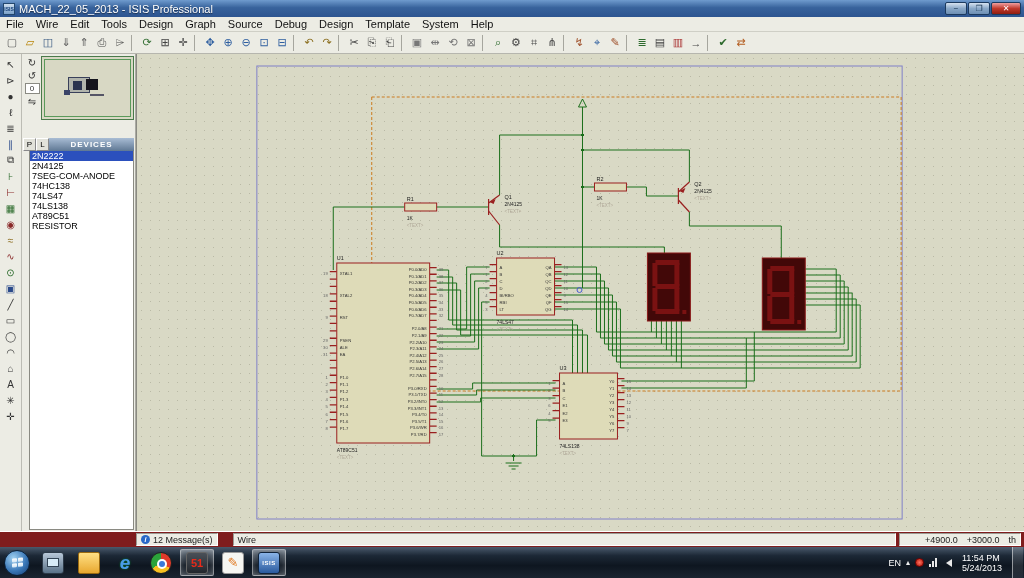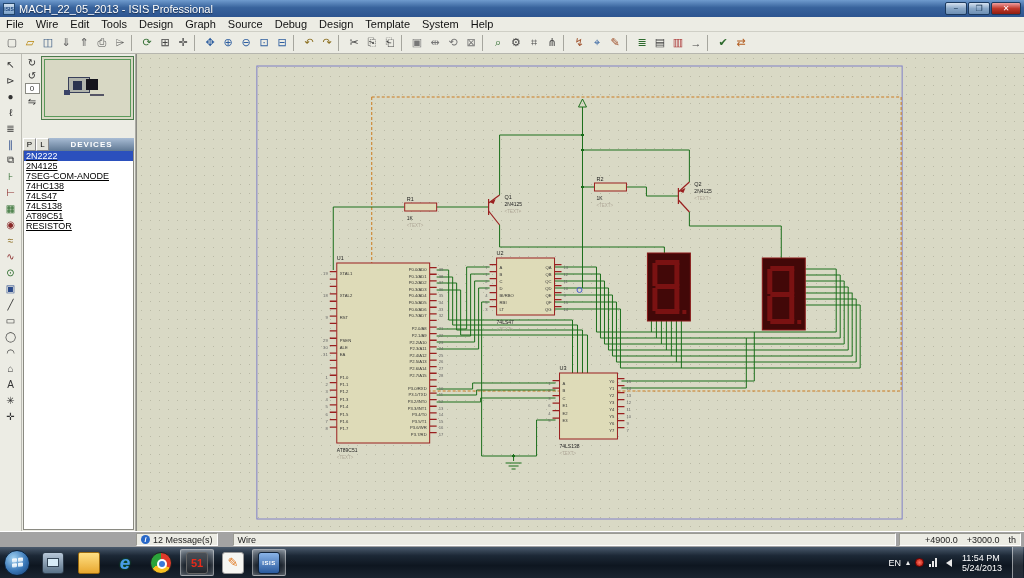--- a/index.html
+++ b/index.html
@@ -33,42 +33,42 @@
 .minimap{flex:1;border:1px solid #4a7a4a;background:#d8d8c4;position:relative;}
 .mm-view{position:absolute;inset:2px;border:1px solid #5a9a5a;}
 .mm-b1{position:absolute;left:26px;top:20px;width:22px;height:16px;border:1px solid #39405a;background:rgba(60,70,100,.25);}
 .mm-b2{position:absolute;left:31px;top:24px;width:9px;height:9px;background:#2a3350;}
 .mm-b3{position:absolute;left:44px;top:22px;width:12px;height:11px;background:#15151d;}
 .mm-b4{position:absolute;left:22px;top:33px;width:6px;height:5px;background:#3a4468;}
 .mm-b5{position:absolute;left:48px;top:37px;width:14px;height:2px;background:#556;}
 .devhdr{display:flex;height:13px;margin:18px 1px 0 1px;}
 .plbtn{width:13px;height:13px;border:1px solid;border-color:#fff #88888a #88888a #fff;background:#e2e2da;font-size:8px;text-align:center;line-height:12px;}
 .devtitle{flex:1;background:linear-gradient(#a8bcd4,#5f7894);color:#fff;font-size:8px;font-weight:bold;text-align:center;line-height:13px;letter-spacing:1px;}
-.devlist{flex:1;background:#fff;border:1px solid #8a8a82;border-top:none;margin:0 1px 1px 1px;font-size:9px;overflow:hidden;text-decoration:underline;}
+.devlist{flex:1;background:#fff;border:1px solid #8a8a82;border-top:none;margin:0 1px 1px 7px;font-size:9px;overflow:hidden;}
 .dev{height:10px;line-height:10px;padding-left:2px;white-space:nowrap;color:#000;}
 .dev.selected{background:#2b50bd;color:#fff;}
 
 
 .canvas{flex:1;position:relative;background:#d9d9c5;border-left:1px solid #8a8a82;}
 .grid{position:absolute;inset:0;background-image:radial-gradient(#b9b9a5 0.6px,transparent 0.7px);background-size:9px 9px;}
 svg.schem{position:absolute;inset:0;width:100%;height:100%;}
 .wire{fill:none;stroke:#1b6e1b;stroke-width:1;}
 .comp{fill:#dedbb8;stroke:#9a1f1f;stroke-width:1;}
 .stub{stroke:#9a1f1f;stroke-width:7;}
 .tr{stroke:#9a1f1f;stroke-width:1.2;fill:none;}
 .ref{font-size:5.5px;fill:#1c1c1c;}
 .val{font-size:5px;fill:#222;}
 .ph{font-size:4.5px;fill:#b0a898;}
 .pin{font-size:4.2px;fill:#333;}
 .pnum{font-size:4.2px;fill:#666;}
 .seg{fill:#7a1212;}
 .dispbody{fill:#420808;stroke:#8a1818;stroke-width:1;}
 
 
-.statusbar{position:absolute;left:0;right:0;top:531px;height:16px;background:#a3a3a3;border-top:1px solid #fff;display:flex;align-items:center;font-size:9px;gap:3px;padding:0 3px;color:#222;}
+.statusbar{position:absolute;left:0;right:0;top:531px;height:16px;background:#7f1d1d;border-top:1px solid #fff;display:flex;align-items:center;font-size:9px;gap:3px;padding:0 3px;color:#222;}
 .sb-spacer{width:130px;}
 .sb-box{border:1px solid;border-color:#9a9a92 #fff #fff #9a9a92;height:13px;display:flex;align-items:center;padding:0 4px;gap:3px;background:#ecece4;}
 .info-ico{width:9px;height:9px;border-radius:50%;background:#2868c8;color:#fff;font-size:7px;line-height:9px;text-align:center;font-style:italic;font-weight:bold;}
 .sb-wire{flex:1;margin-left:12px;}
 .sb-coords{width:122px;justify-content:flex-end;gap:9px;}
 
 
 .taskbar{position:absolute;left:0;right:0;bottom:0;height:31px;background:linear-gradient(#4a5a6c,#1c2836 28%,#0e1620 60%,#1a2430);display:flex;align-items:center;}
 .orb{width:26px;height:26px;border-radius:50%;margin:0 5px 0 4px;background:radial-gradient(circle at 35% 30%,#9fd0f0,#3a78b8 55%,#123a6e);border:1px solid #0a2038;display:flex;align-items:center;justify-content:center;}
 .flag{display:grid;grid-template-columns:5px 5px;grid-template-rows:4px 4px;gap:1px;transform:skewY(-6deg);}

